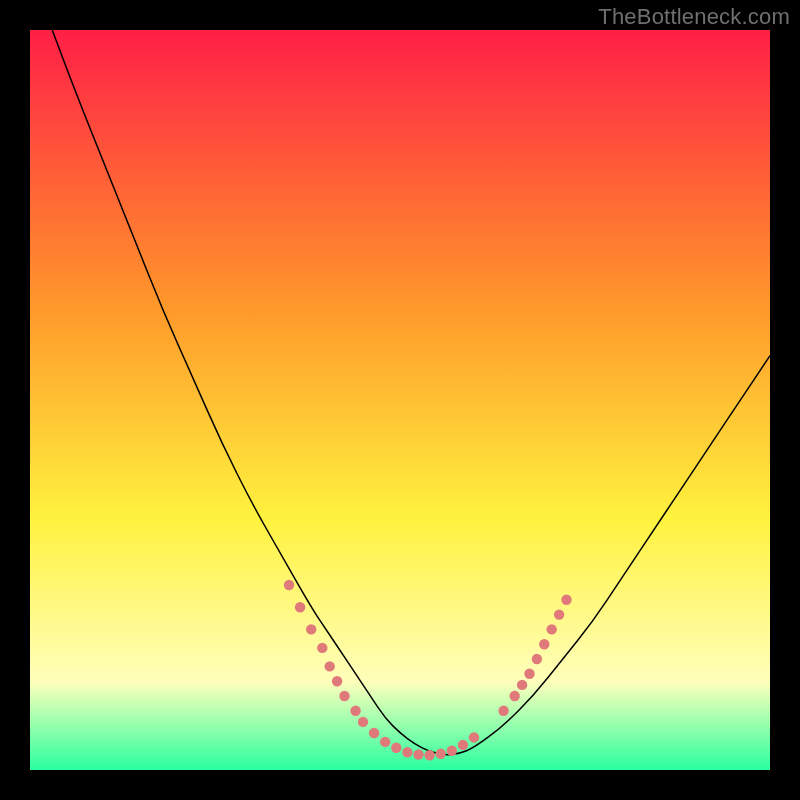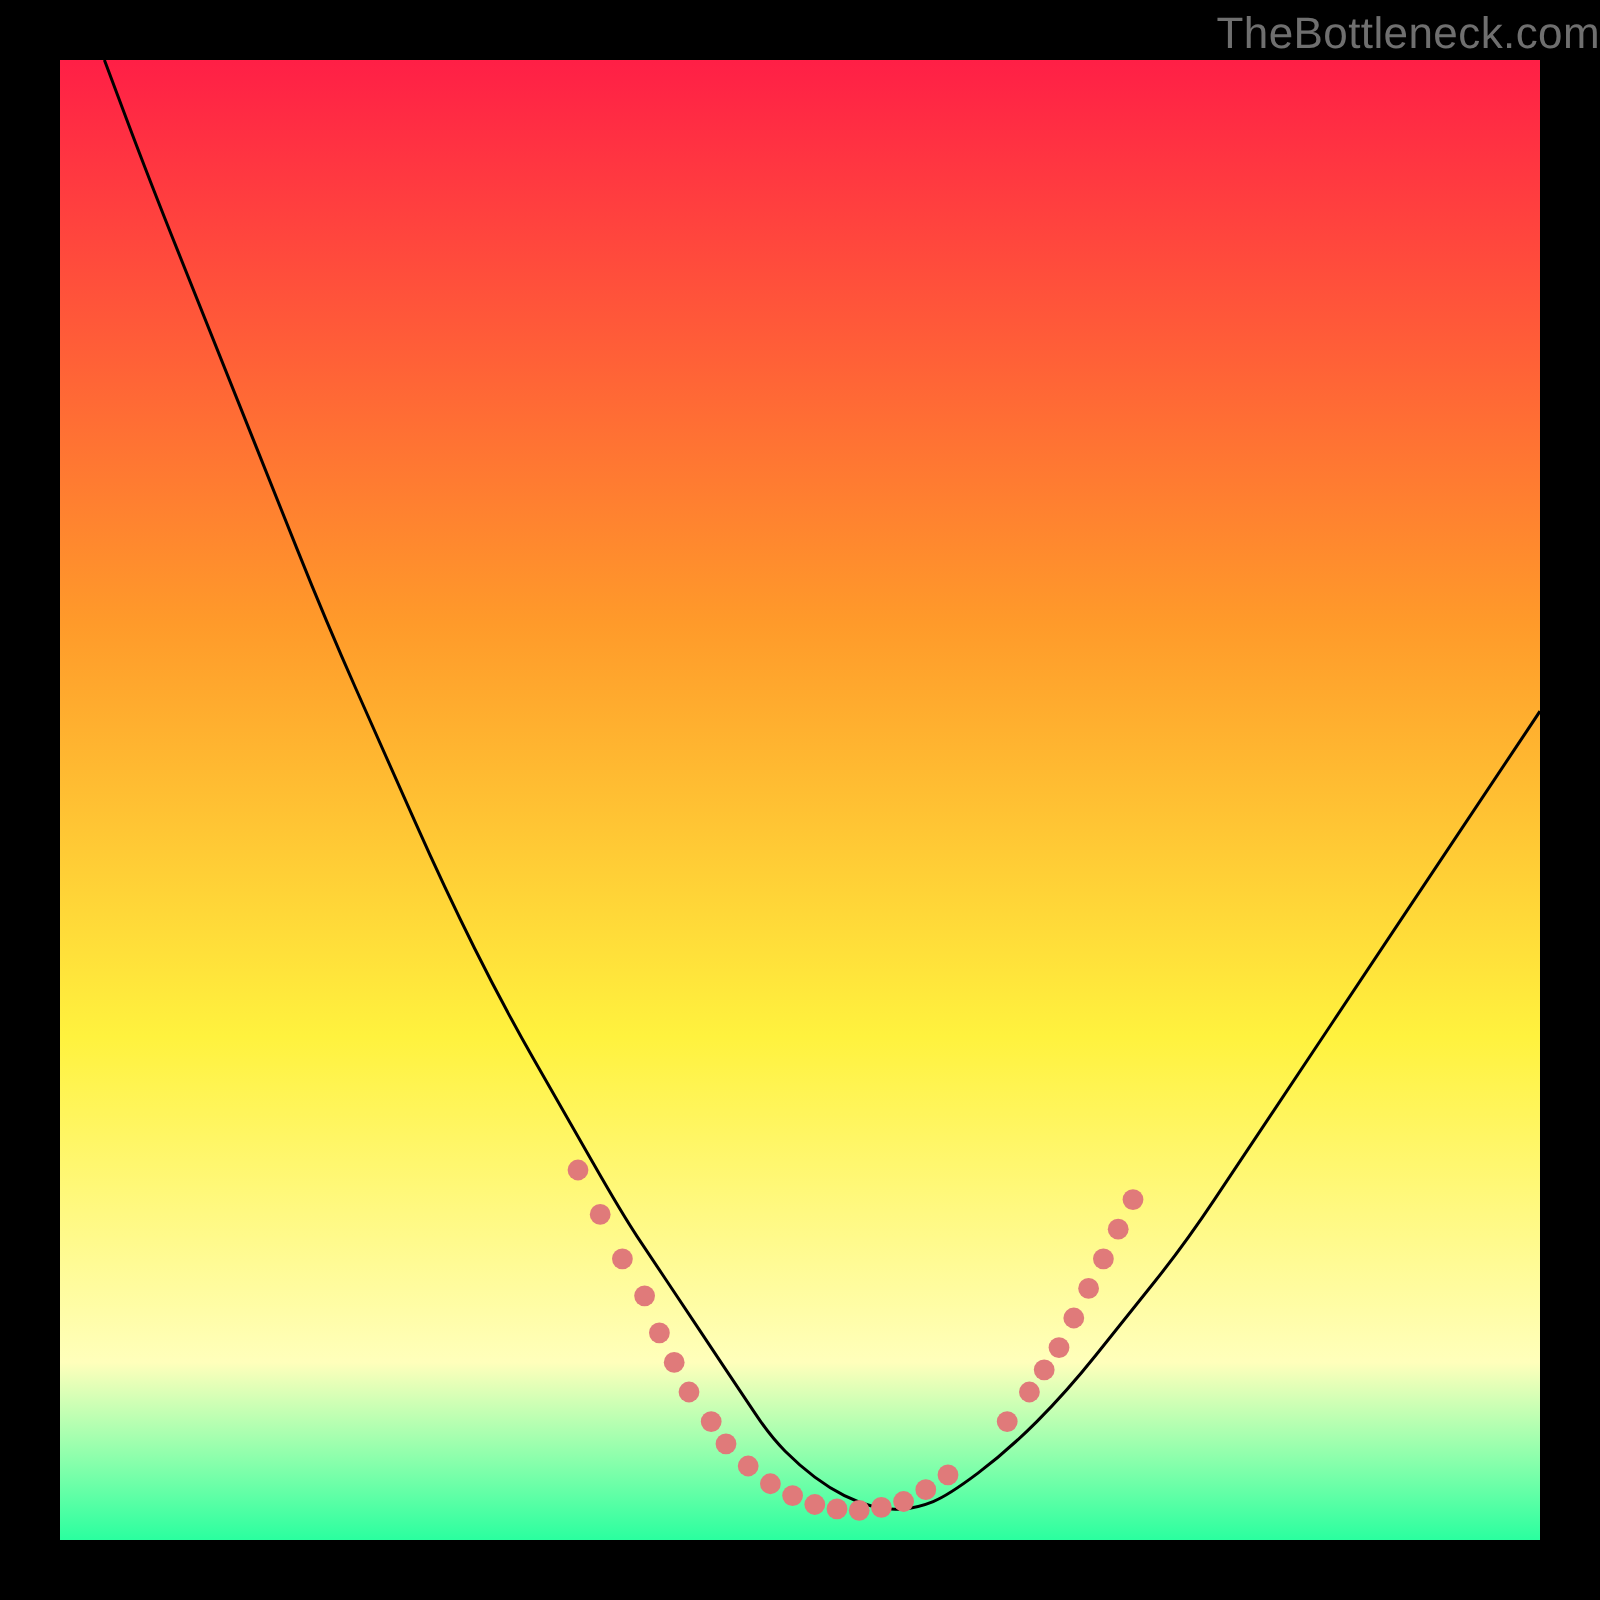--- a/index.html
+++ b/index.html
@@ -22,21 +22,21 @@
   .plot-area {
     position: absolute;
     left: 0;
     top: 0;
     width: 740px;
     height: 740px;
   }
   .watermark {
     position: absolute;
     top: 4px;
-    right: 0;
+    right: 10px;
     color: #6f6f6f;
     font-size: 22px;
     font-weight: 500;
     letter-spacing: 0.2px;
     z-index: 10;
   }
   svg {
     display: block;
   }
 </style>

